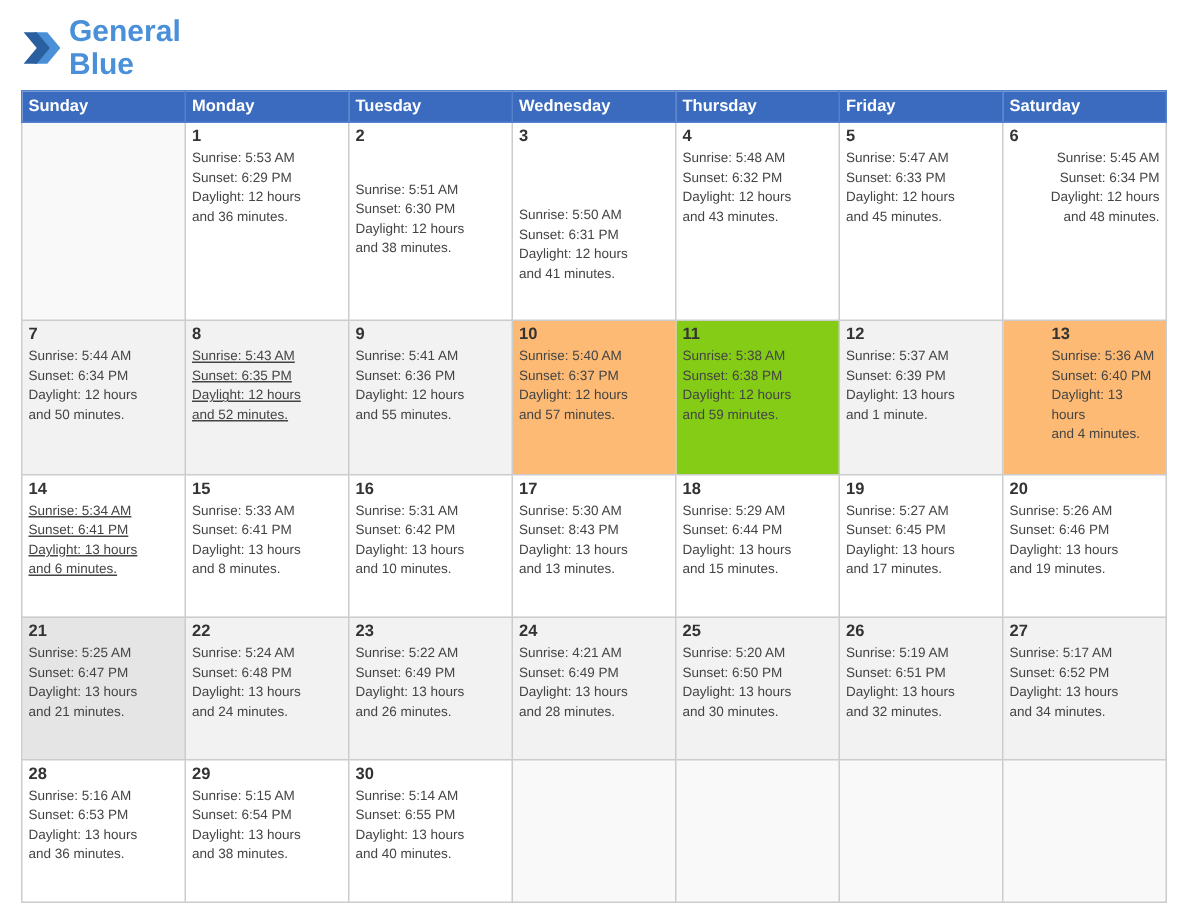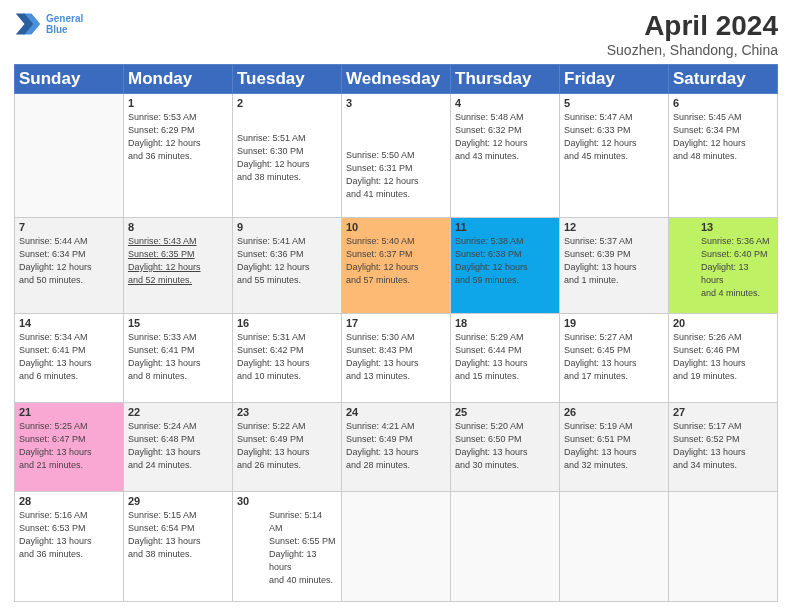--- a/index.html
+++ b/index.html
@@ -22,21 +22,21 @@
       justify-content: space-between;
       align-items: flex-start;
       margin-bottom: 6px;
     }
     .logo {
       display: flex;
       align-items: center;
       gap: 4px;
     }
     .logo-text {
-      font-size: 10px;
+      font-size: 20px;
       font-weight: bold;
       color: #333;
       line-height: 1.1;
     }
     .logo-text span {
       color: #4a90d9;
     }
     .logo-icon {
       width: 28px;
       height: 28px;
@@ -56,21 +56,21 @@
     .calendar {
       flex: 1;
       border: 1px solid #ccc;
       border-collapse: collapse;
       width: 100%;
       table-layout: fixed;
     }
     .calendar th {
       background-color: #3a6bbf;
       color: #fff;
-      font-size: 17px;
+      font-size: 11px;
       font-weight: bold;
       padding: 4px 4px;
       text-align: left;
       border: 1px solid #5580cc;
     }
     .calendar td {
       border: 1px solid #ccc;
       vertical-align: top;
       padding: 3px 4px;
       font-size: 9.5px;
@@ -101,24 +101,20 @@
     <div class="logo">
       <svg class="logo-icon" viewBox="0 0 32 32">
         <polygon points="20,4 30,16 20,28 10,28 20,16 10,4" fill="#4a90d9"></polygon>
         <polygon points="12,4 22,16 12,28 2,28 12,16 2,4" fill="#2a5fa0"></polygon>
       </svg>
       <div class="logo-text">
         <div><span>General</span></div>
         <div><span style="color:#4a90d9">Blue</span></div>
       </div>
     </div>
-    <div class="title-block">
-      <div class="main-title">April 2024</div>
-      <div class="subtitle">Suozhen, Shandong, China</div>
-    </div>
   </div>
 
   <table class="calendar">
     <thead>
       <tr>
 
       <th>Sunday</th>
           <th>Monday</th>
           <th>Tuesday</th>
           <th>Wednesday</th>
@@ -160,21 +156,21 @@
           </td>
           <td>
             <span class="day-num">5</span>
             <div class="day-info" style="white-space: pre-line;">Sunrise: 5:47 AM
 Sunset: 6:33 PM
 Daylight: 12 hours
 and 45 minutes.</div>
           </td>
           <td>
             <span class="day-num">6</span>
-            <div class="day-info" style="white-space: pre-line;">Sunrise: 5:45 AM
+            <div class="day-info" style="white-space: pre-line; text-align: right;">Sunrise: 5:45 AM
 Sunset: 6:34 PM
 Daylight: 12 hours
 and 48 minutes.</div>
           </td>
         </tr>
         <tr>
           <td style="background-color: rgb(242, 242, 242);">
             <span class="day-num">7</span>
             <div class="day-info" style="white-space: pre-line;">Sunrise: 5:44 AM
 Sunset: 6:34 PM
@@ -195,46 +191,46 @@
 Daylight: 12 hours
 and 55 minutes.</div>
           </td>
           <td style="background-color: #fdba74;">
             <span class="day-num">10</span>
             <div class="day-info" style="white-space: pre-line;">Sunrise: 5:40 AM
 Sunset: 6:37 PM
 Daylight: 12 hours
 and 57 minutes.</div>
           </td>
-          <td style="background-color: #0ea5e9; margin-left: 48px;">
+          <td style="background-color: #84cc16; margin-left: 48px;">
             <span class="day-num">11</span>
             <div class="day-info" style="white-space: pre-line;">Sunrise: 5:38 AM
 Sunset: 6:38 PM
 Daylight: 12 hours
 and 59 minutes.</div>
           </td>
           <td style="background-color: rgb(242, 242, 242);">
             <span class="day-num">12</span>
             <div class="day-info" style="white-space: pre-line;">Sunrise: 5:37 AM
 Sunset: 6:39 PM
 Daylight: 13 hours
 and 1 minute.</div>
           </td>
-          <td style="background-color: #bef264; padding-left: 32px;">
+          <td style="background-color: #fdba74; padding-left: 32px;">
             <span class="day-num">13</span>
             <div class="day-info" style="white-space: pre-line;">Sunrise: 5:36 AM
 Sunset: 6:40 PM
 Daylight: 13 hours
 and 4 minutes.</div>
           </td>
         </tr>
         <tr>
           <td>
             <span class="day-num">14</span>
-            <div class="day-info" style="white-space: pre-line;">Sunrise: 5:34 AM
+            <div class="day-info" style="white-space: pre-line; text-decoration: underline;">Sunrise: 5:34 AM
 Sunset: 6:41 PM
 Daylight: 13 hours
 and 6 minutes.</div>
           </td>
           <td>
             <span class="day-num">15</span>
             <div class="day-info" style="white-space: pre-line;">Sunrise: 5:33 AM
 Sunset: 6:41 PM
 Daylight: 13 hours
 and 8 minutes.</div>
@@ -269,21 +265,21 @@
           </td>
           <td>
             <span class="day-num">20</span>
             <div class="day-info" style="white-space: pre-line;">Sunrise: 5:26 AM
 Sunset: 6:46 PM
 Daylight: 13 hours
 and 19 minutes.</div>
           </td>
         </tr>
         <tr>
-          <td style="background-color: #f9a8d4;">
+          <td style="background-color: #e5e5e5;">
             <span class="day-num">21</span>
             <div class="day-info" style="white-space: pre-line;">Sunrise: 5:25 AM
 Sunset: 6:47 PM
 Daylight: 13 hours
 and 21 minutes.</div>
           </td>
           <td style="background-color: rgb(242, 242, 242);">
             <span class="day-num">22</span>
             <div class="day-info" style="white-space: pre-line;">Sunrise: 5:24 AM
 Sunset: 6:48 PM
@@ -336,21 +332,21 @@
           </td>
           <td>
             <span class="day-num">29</span>
             <div class="day-info" style="white-space: pre-line;">Sunrise: 5:15 AM
 Sunset: 6:54 PM
 Daylight: 13 hours
 and 38 minutes.</div>
           </td>
           <td>
             <span class="day-num">30</span>
-            <div class="day-info" style="white-space: pre-line; margin-left: 32px;">Sunrise: 5:14 AM
+            <div class="day-info" style="white-space: pre-line;">Sunrise: 5:14 AM
 Sunset: 6:55 PM
 Daylight: 13 hours
 and 40 minutes.</div>
           </td>
           <td class="empty" style="background-color: rgb(249, 249, 249);"></td>
           <td class="empty" style="background-color: rgb(249, 249, 249);"></td>
           <td class="empty" style="background-color: rgb(249, 249, 249);"></td>
           <td class="empty" style="background-color: rgb(249, 249, 249);"></td>
         </tr>
       </tbody>

